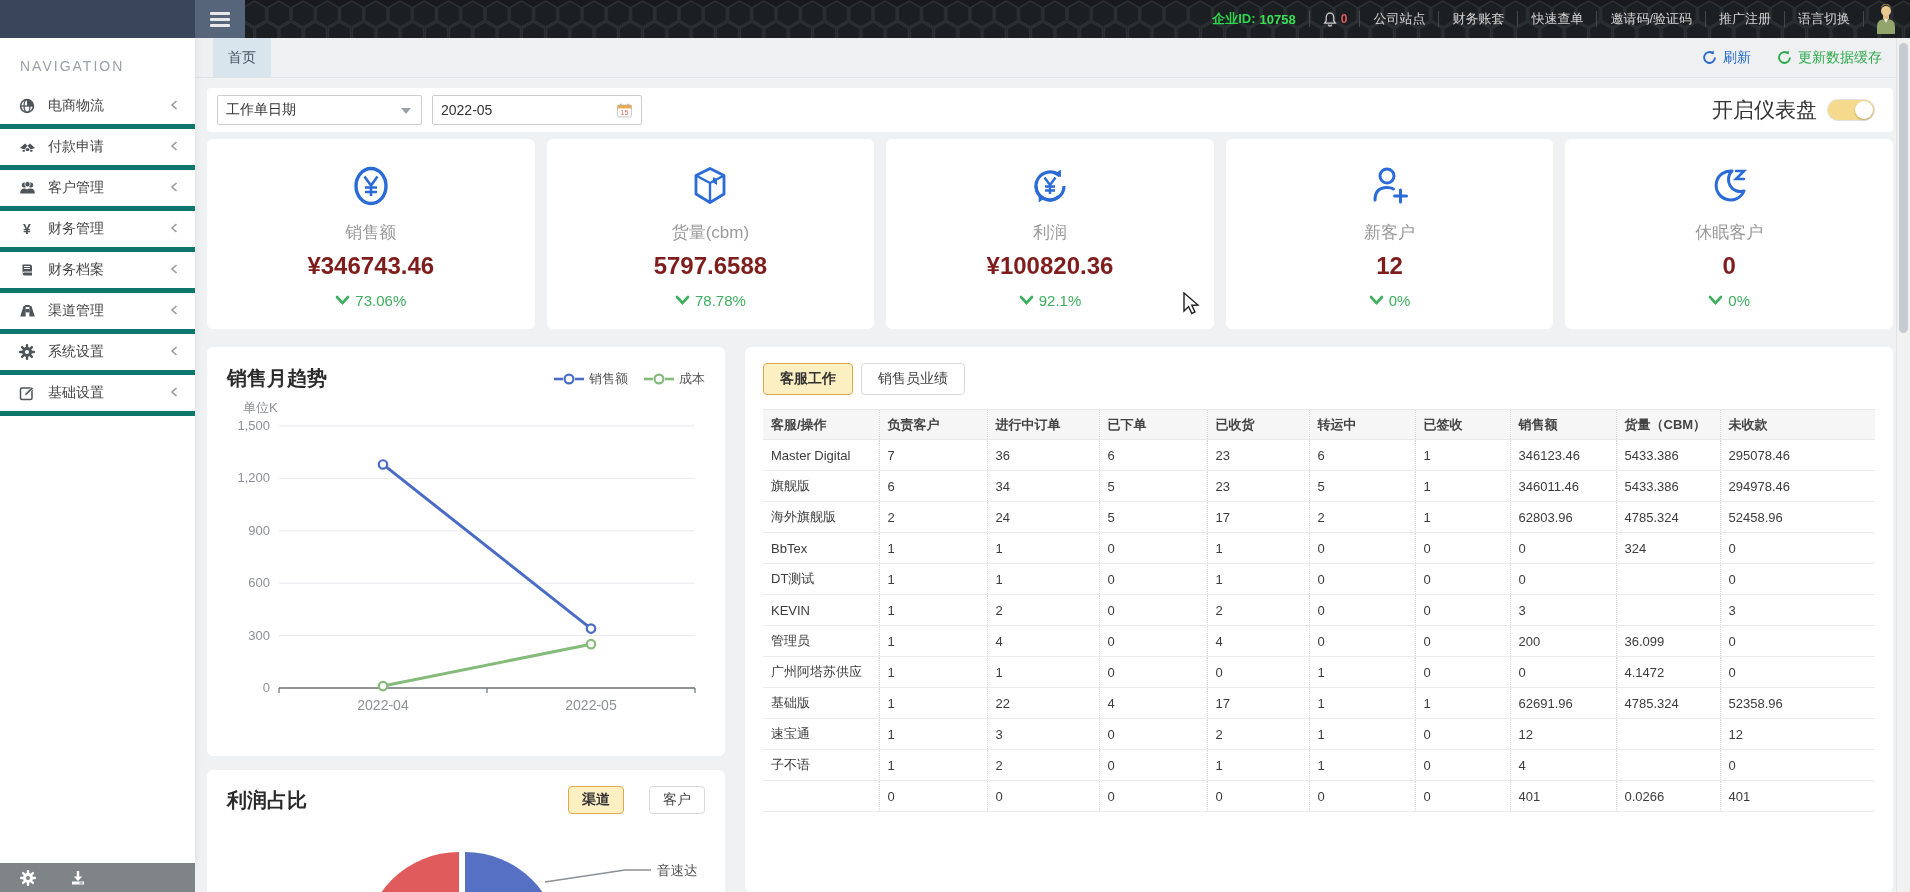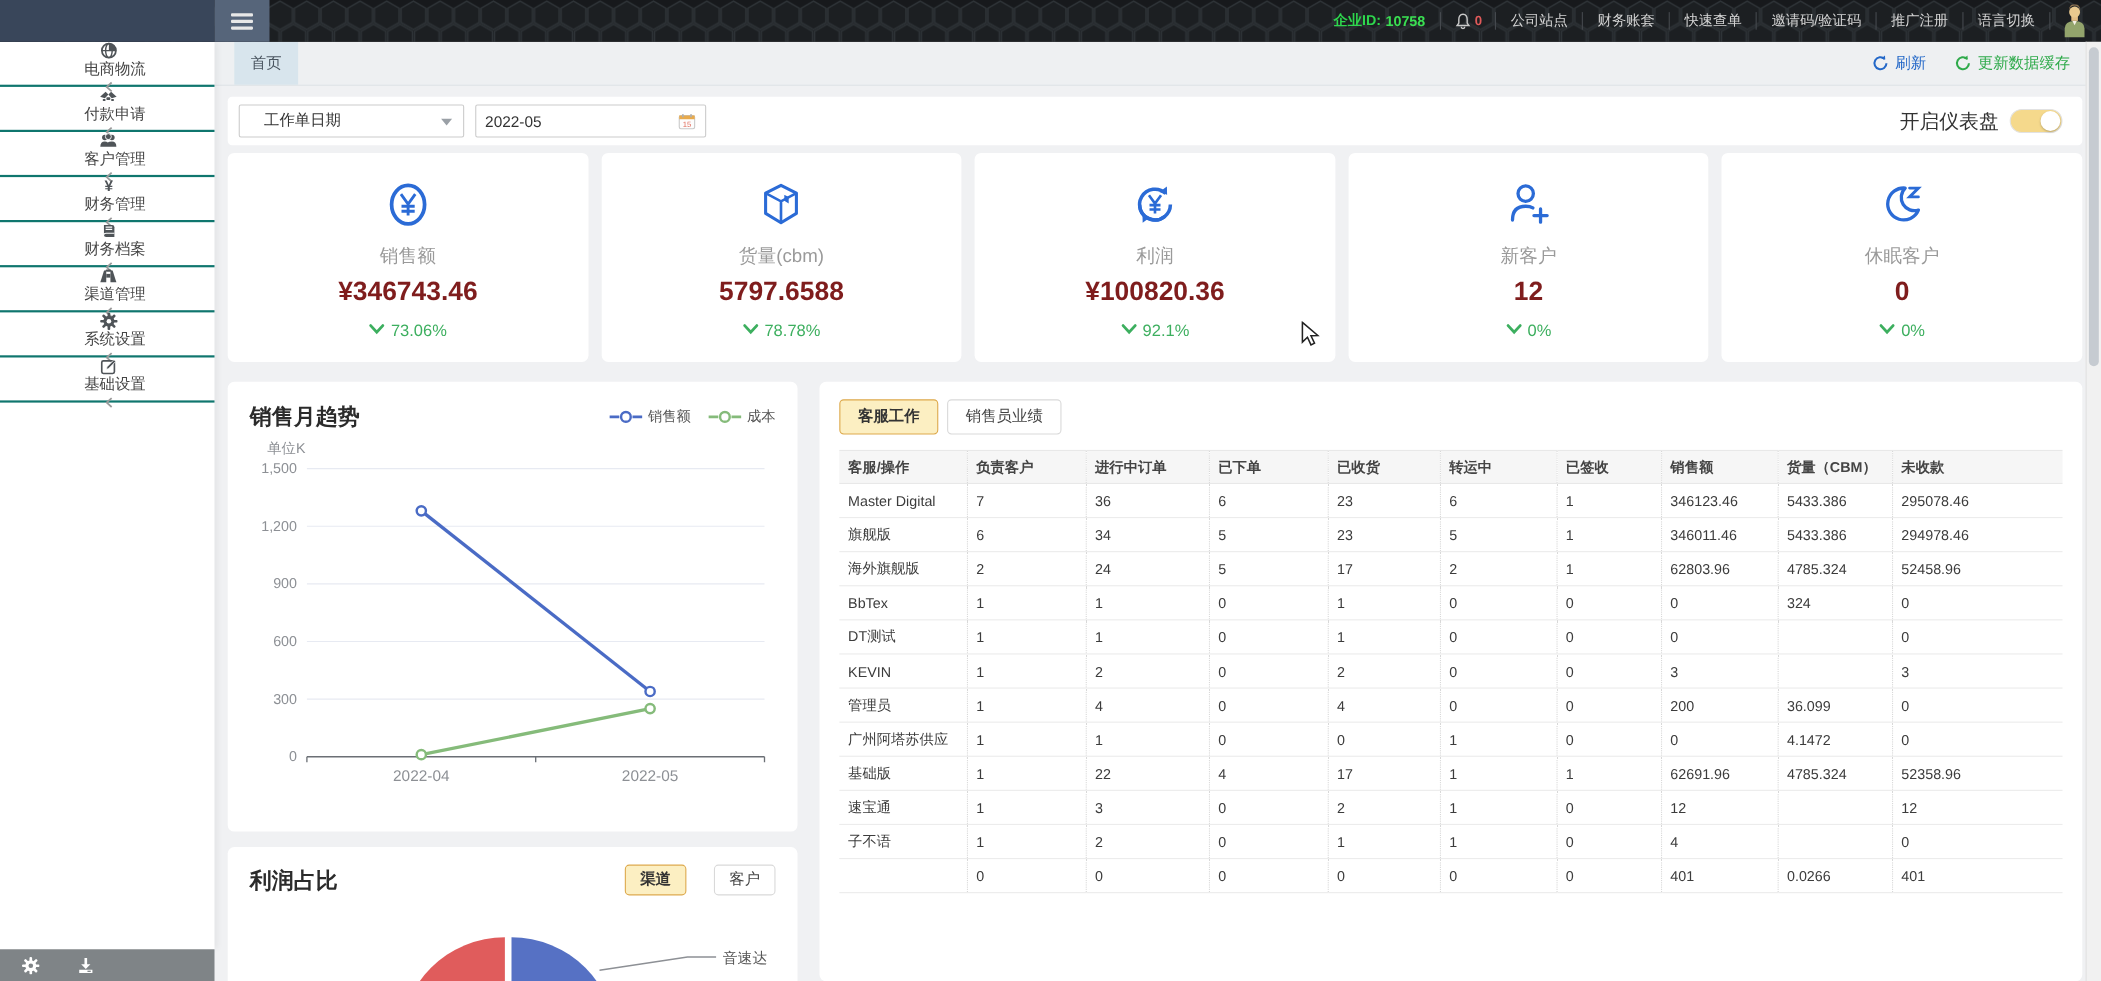--- a/index.html
+++ b/index.html
@@ -19,45 +19,45 @@
   .tb-sep { width:1px; height:16px; background:#45494e; }
   .company-id { font-size:13px; font-weight:bold; color:#2ed64d; padding:0 13px; display:flex; align-items:center; gap:4px; }
   .company-id .cid-val { color:#3ae052; }
   .bell-wrap { display:flex; align-items:center; padding:0 12px; gap:3px; cursor:pointer; }
   .bell-badge { color:#e05a5a; font-size:12px; font-weight:bold; }
   .avatar-wrap { padding:0 6px 0 10px; display:flex; align-items:center; }
 
   
   .sidebar { position:absolute; left:0; top:38px; width:195px; height:825px; background:#fff; z-index:20; box-shadow:2px 0 6px rgba(0,0,0,0.06); }
   .nav-label { padding:20px 20px 14px 20px; color:#9ba1a7; font-size:14px; letter-spacing:2px; }
-  .side-item { height:41px; display:flex; align-items:center; padding:0 16px 0 18px; border-bottom:2px solid #0f766e; cursor:pointer;flex-direction:column; }
+  .side-item { height:41px; display:flex; align-items:center; padding:0 16px 0 18px; border-bottom:5px solid #0f766e; cursor:pointer; }
   .side-item .s-icon { width:18px; display:flex; justify-content:center; }
   .side-item .s-label { margin-left:12px; font-size:14px; color:#454545; flex:1; }
   .side-footer { position:absolute; left:0; bottom:0; width:195px; height:29px; background:#7f8487; display:flex; align-items:center; gap:34px; padding-left:20px; z-index:25; }
   .side-footer .f-ic { cursor:pointer; display:flex; }
 
   
   .main { position:absolute; left:195px; top:38px; width:1715px; height:854px; }
   .tabstrip { height:40px; background:#eef0f2; border-bottom:1px solid #dfe3e6; display:flex; align-items:stretch; position:relative; }
   .tab-home { margin-left:18px; width:58px; background:#d8e5ed; color:#4a5560; font-size:14px; display:flex; align-items:center; justify-content:center; cursor:pointer; }
   .strip-actions { margin-left:auto; display:flex; align-items:center; gap:26px; padding-right:28px; }
   .strip-btn { display:flex; align-items:center; gap:6px; font-size:14px; cursor:pointer; }
   .strip-btn.blue { color:#2468c8; }
   .strip-btn.green { color:#2faa4b; }
 
   .content { position:absolute; left:0; top:40px; width:1715px; height:814px; }
 
   
   .filter-panel { position:absolute; left:12px; top:10px; width:1686px; height:44px; background:#fff; border-radius:4px; display:flex; align-items:center; padding:0 10px; }
-  .sel-box { width:205px; height:30px; border:1px solid #ccc; border-radius:2px; background:#fff; display:flex; align-items:center; padding:0 22px; font-size:14px; color:#333; cursor:pointer; position:relative; }
+  .sel-box { width:205px; height:30px; border:1px solid #ccc; border-radius:2px; background:#fff; display:flex; align-items:center; padding:0 8px; font-size:14px; color:#333; cursor:pointer; position:relative; }
   .sel-caret { position:absolute; right:10px; top:12px; width:0; height:0; border-left:5px solid transparent; border-right:5px solid transparent; border-top:6px solid #9aa0a6; }
   .date-box { margin-left:10px; width:210px; height:30px; border:1px solid #ccc; border-radius:2px; background:#fff; display:flex; align-items:center; padding:0 8px; font-size:14px; color:#333; cursor:text; }
   .date-box .cal { margin-left:auto; display:flex; cursor:pointer; }
   .filter-right { margin-left:auto; display:flex; align-items:center; gap:10px; padding-right:8px; }
-  .toggle-label { font-size:18px; color:#333; }
+  .toggle-label { font-size:21px; color:#333; }
   .toggle { width:48px; height:22px; border-radius:11px; background:#f5d98c; border:1px solid #e2e2e2; position:relative; cursor:pointer; }
   .toggle .knob { position:absolute; right:1px; top:1px; width:18px; height:18px; border-radius:50%; background:#fff; box-shadow:0 1px 2px rgba(0,0,0,0.25); }
 
   
   .stats-row { position:absolute; left:12px; top:61px; width:1686px; height:190px; display:flex; gap:12px; }
   .stat-card { flex:1; background:#fff; border-radius:6px; display:flex; flex-direction:column; align-items:center; padding-top:24px; }
   .stat-icon { height:46px; display:flex; align-items:center; justify-content:center; }
   .stat-label { margin-top:12px; font-size:17px; color:#9a9a9a; }
   .stat-value { margin-top:8px; font-size:24px; font-weight:bold; color:#7f1d1d; }
   .stat-percent { margin-top:12px; display:flex; align-items:center; gap:5px; font-size:15px; color:#3daf5f; }
@@ -152,20 +152,21 @@
             <path d="M7 6 a5 5 0 0 1 10 0 l0 -1.5 a5 5 0 0 0 -10 0 Z" fill="#8a6f4e"></path>
             <path d="M3 30 L3 22 Q3 15 12 15 Q21 15 21 22 L21 30 Z" fill="#93a46c"></path>
             <path d="M10 15 L12 19 L14 15 Z" fill="#f4efe4"></path>
           </svg>
         </div>
       </div>
     </div>
   </div>
 
   <div class="sidebar">
+    <div class="nav-label">NAVIGATION</div>
     <div id="side-items">
         <div class="side-item">
           <span class="s-icon">
             <svg width="16" height="16" viewBox="0 0 16 16">
               <circle cx="8" cy="8" r="6.4" fill="none" stroke="#4f5458" stroke-width="1.6"></circle>
               <ellipse cx="8" cy="8" rx="3" ry="6.4" fill="none" stroke="#4f5458" stroke-width="1.3"></ellipse>
               <line x1="1.6" y1="8" x2="14.4" y2="8" stroke="#4f5458" stroke-width="1.3"></line>
               <path d="M8 1.6 a6.4 6.4 0 0 1 6.4 6.4 L8 8 Z" fill="#4f5458"></path>
             </svg>
           </span>

